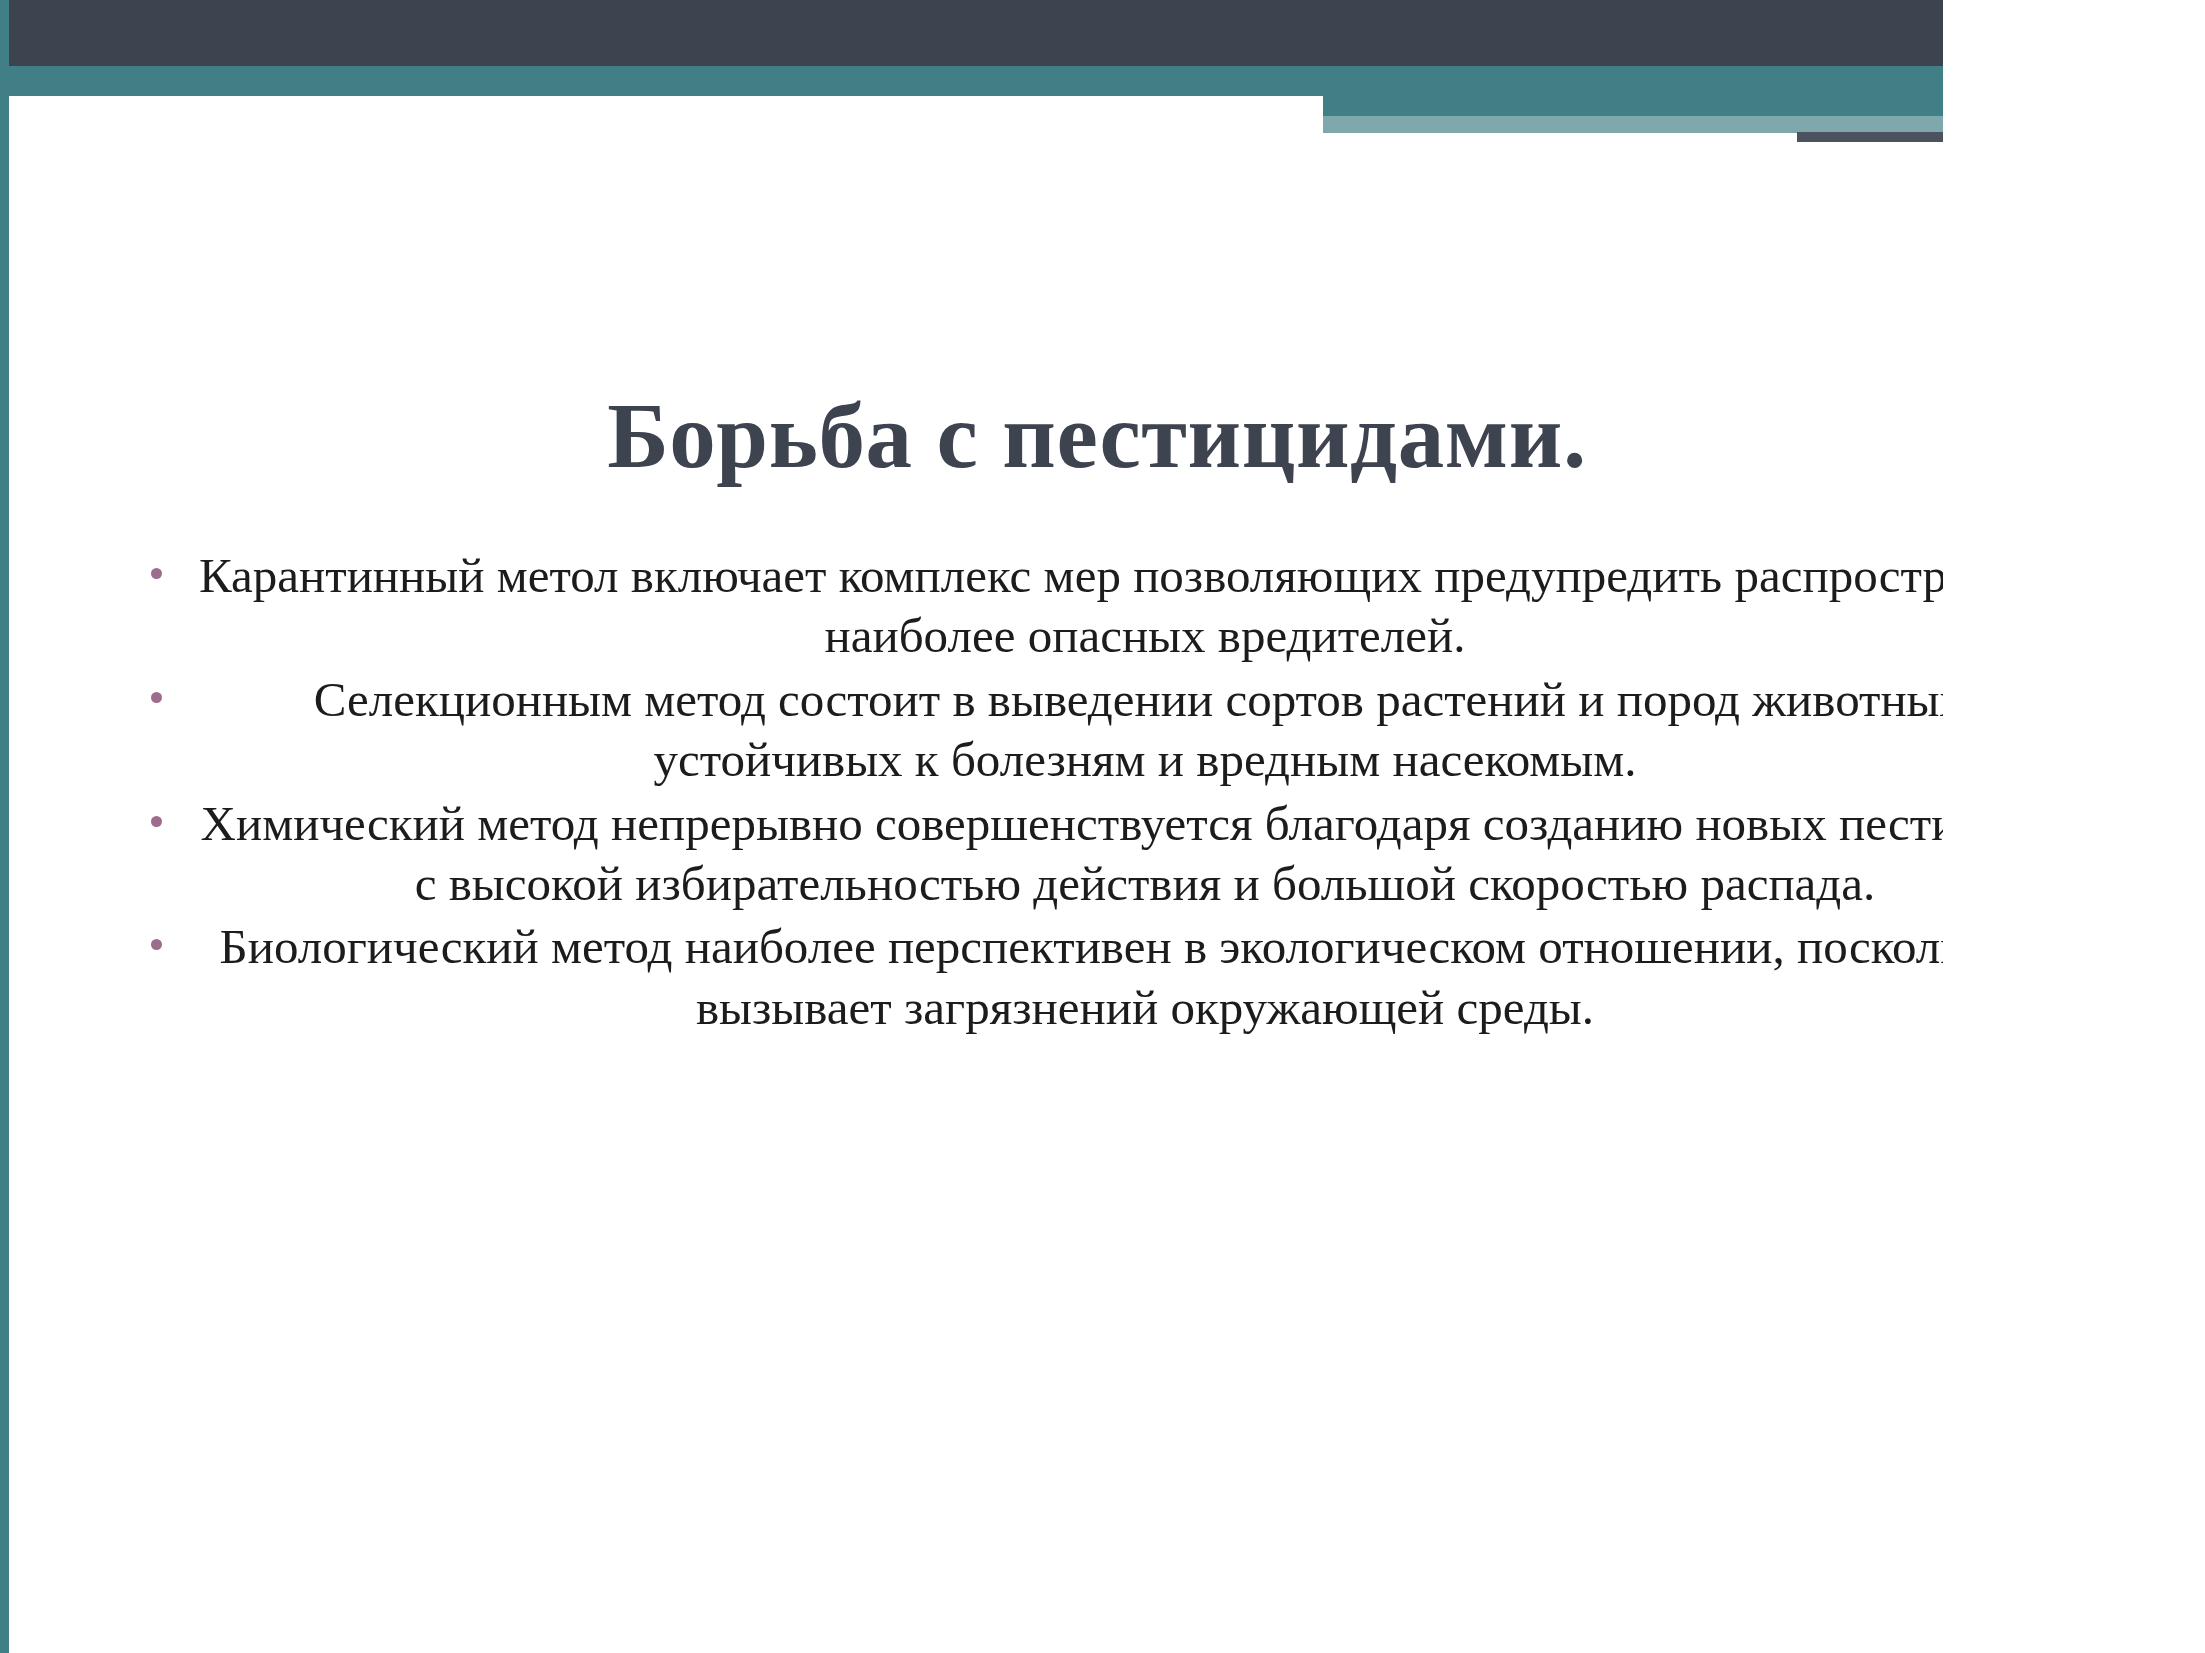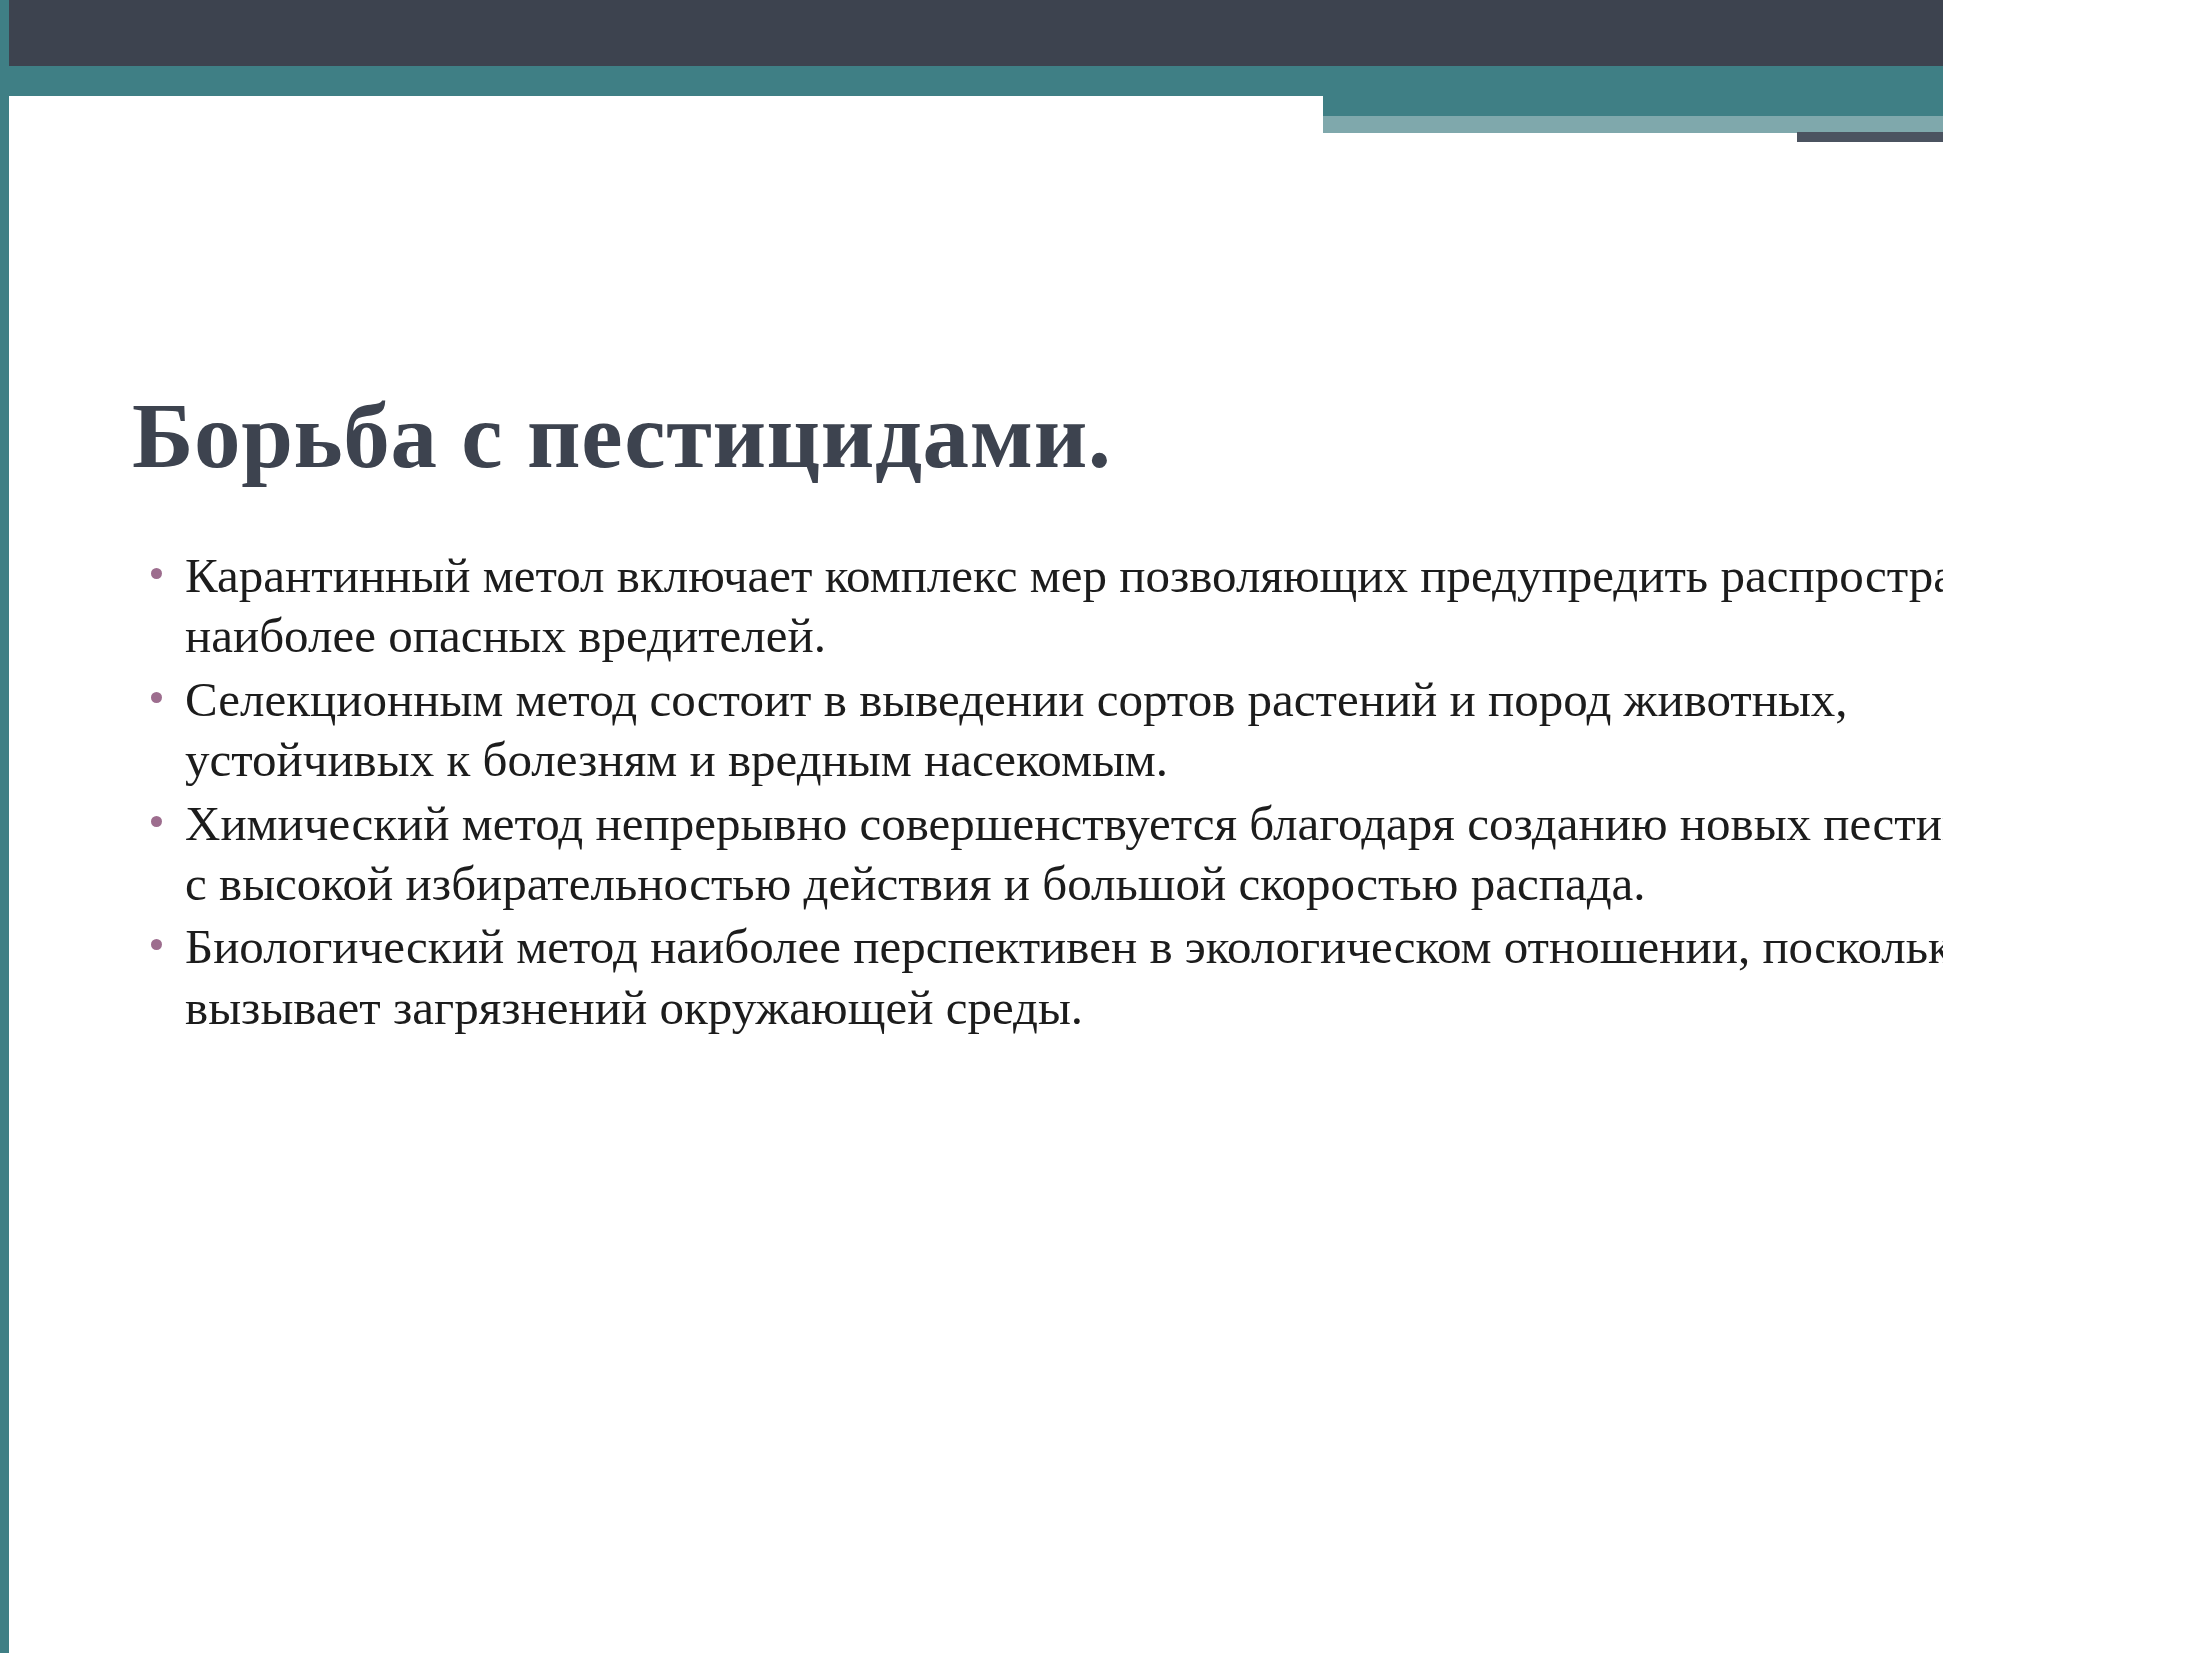--- a/index.html
+++ b/index.html
@@ -13,20 +13,21 @@
     font-family: "Liberation Serif", serif;
     overflow: hidden;
   }
 
   .slide {
     position: relative;
     width: 1943px;
     height: 1654px;
     background: #ffffff;
     overflow: hidden;
+    text-align: center;
   }
 
   
   .banner {
     position: absolute;
     top: 0;
     left: 0;
     width: 2205px;
     height: 165px;
   }

